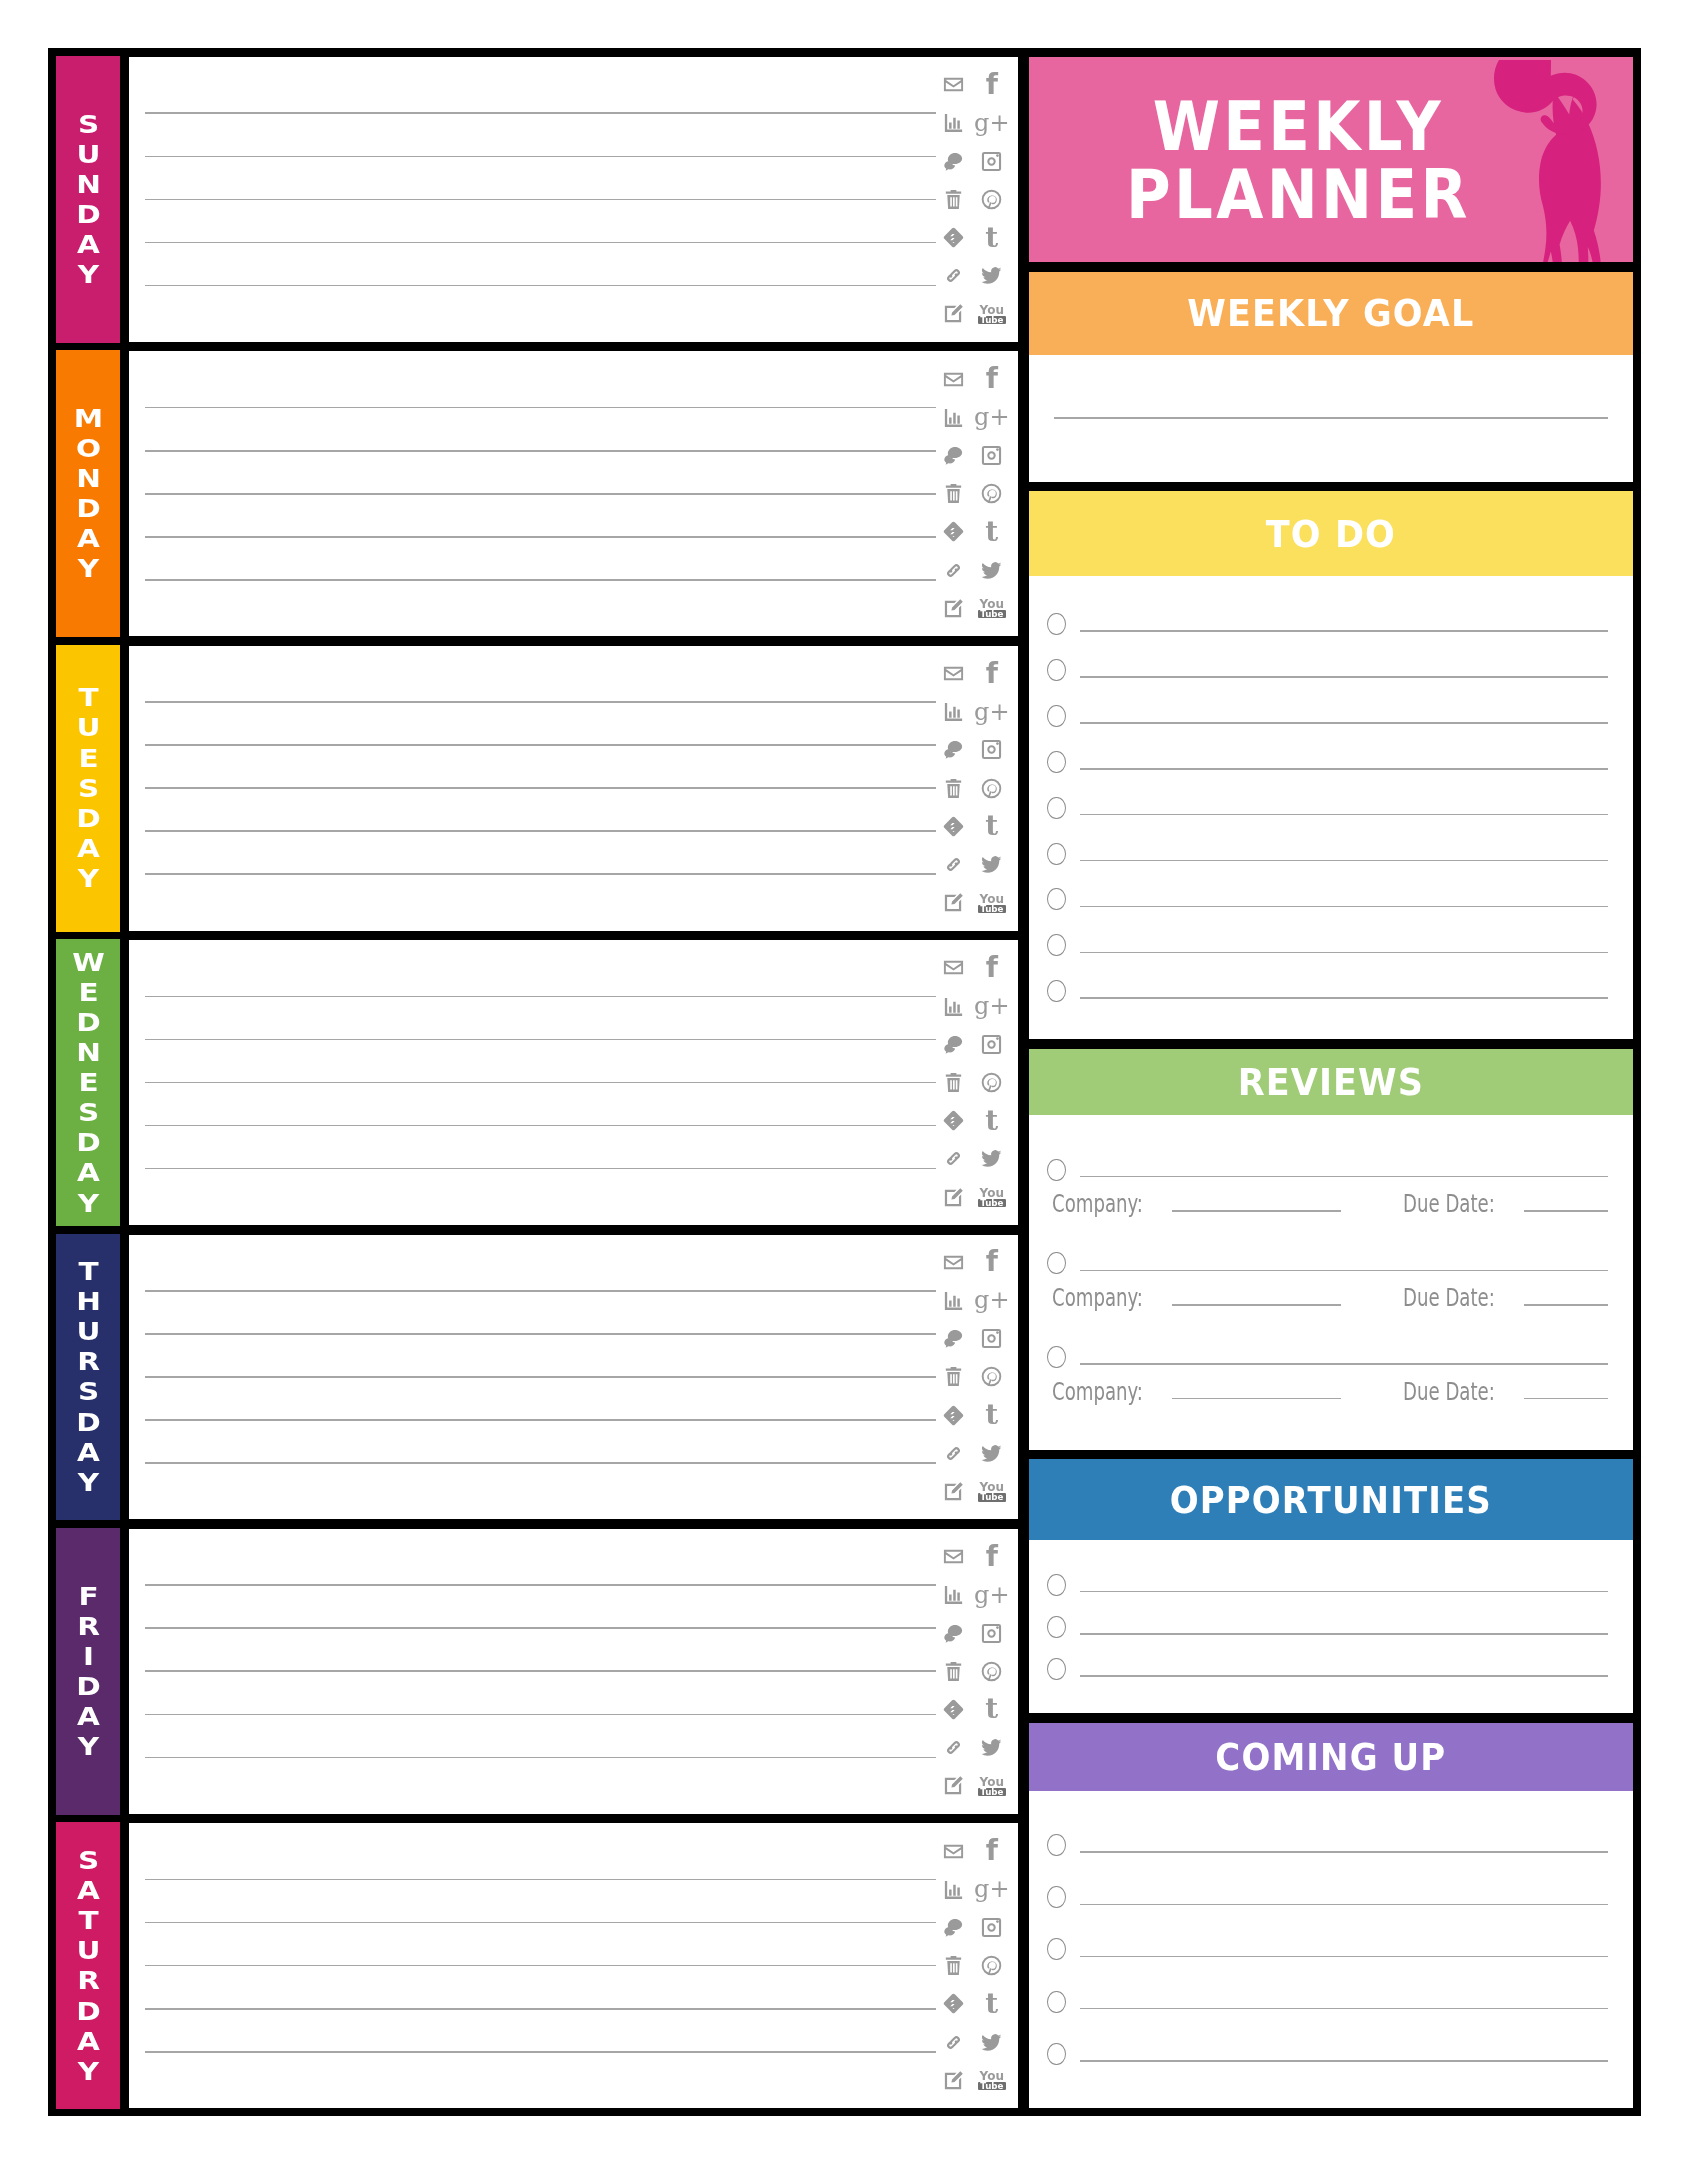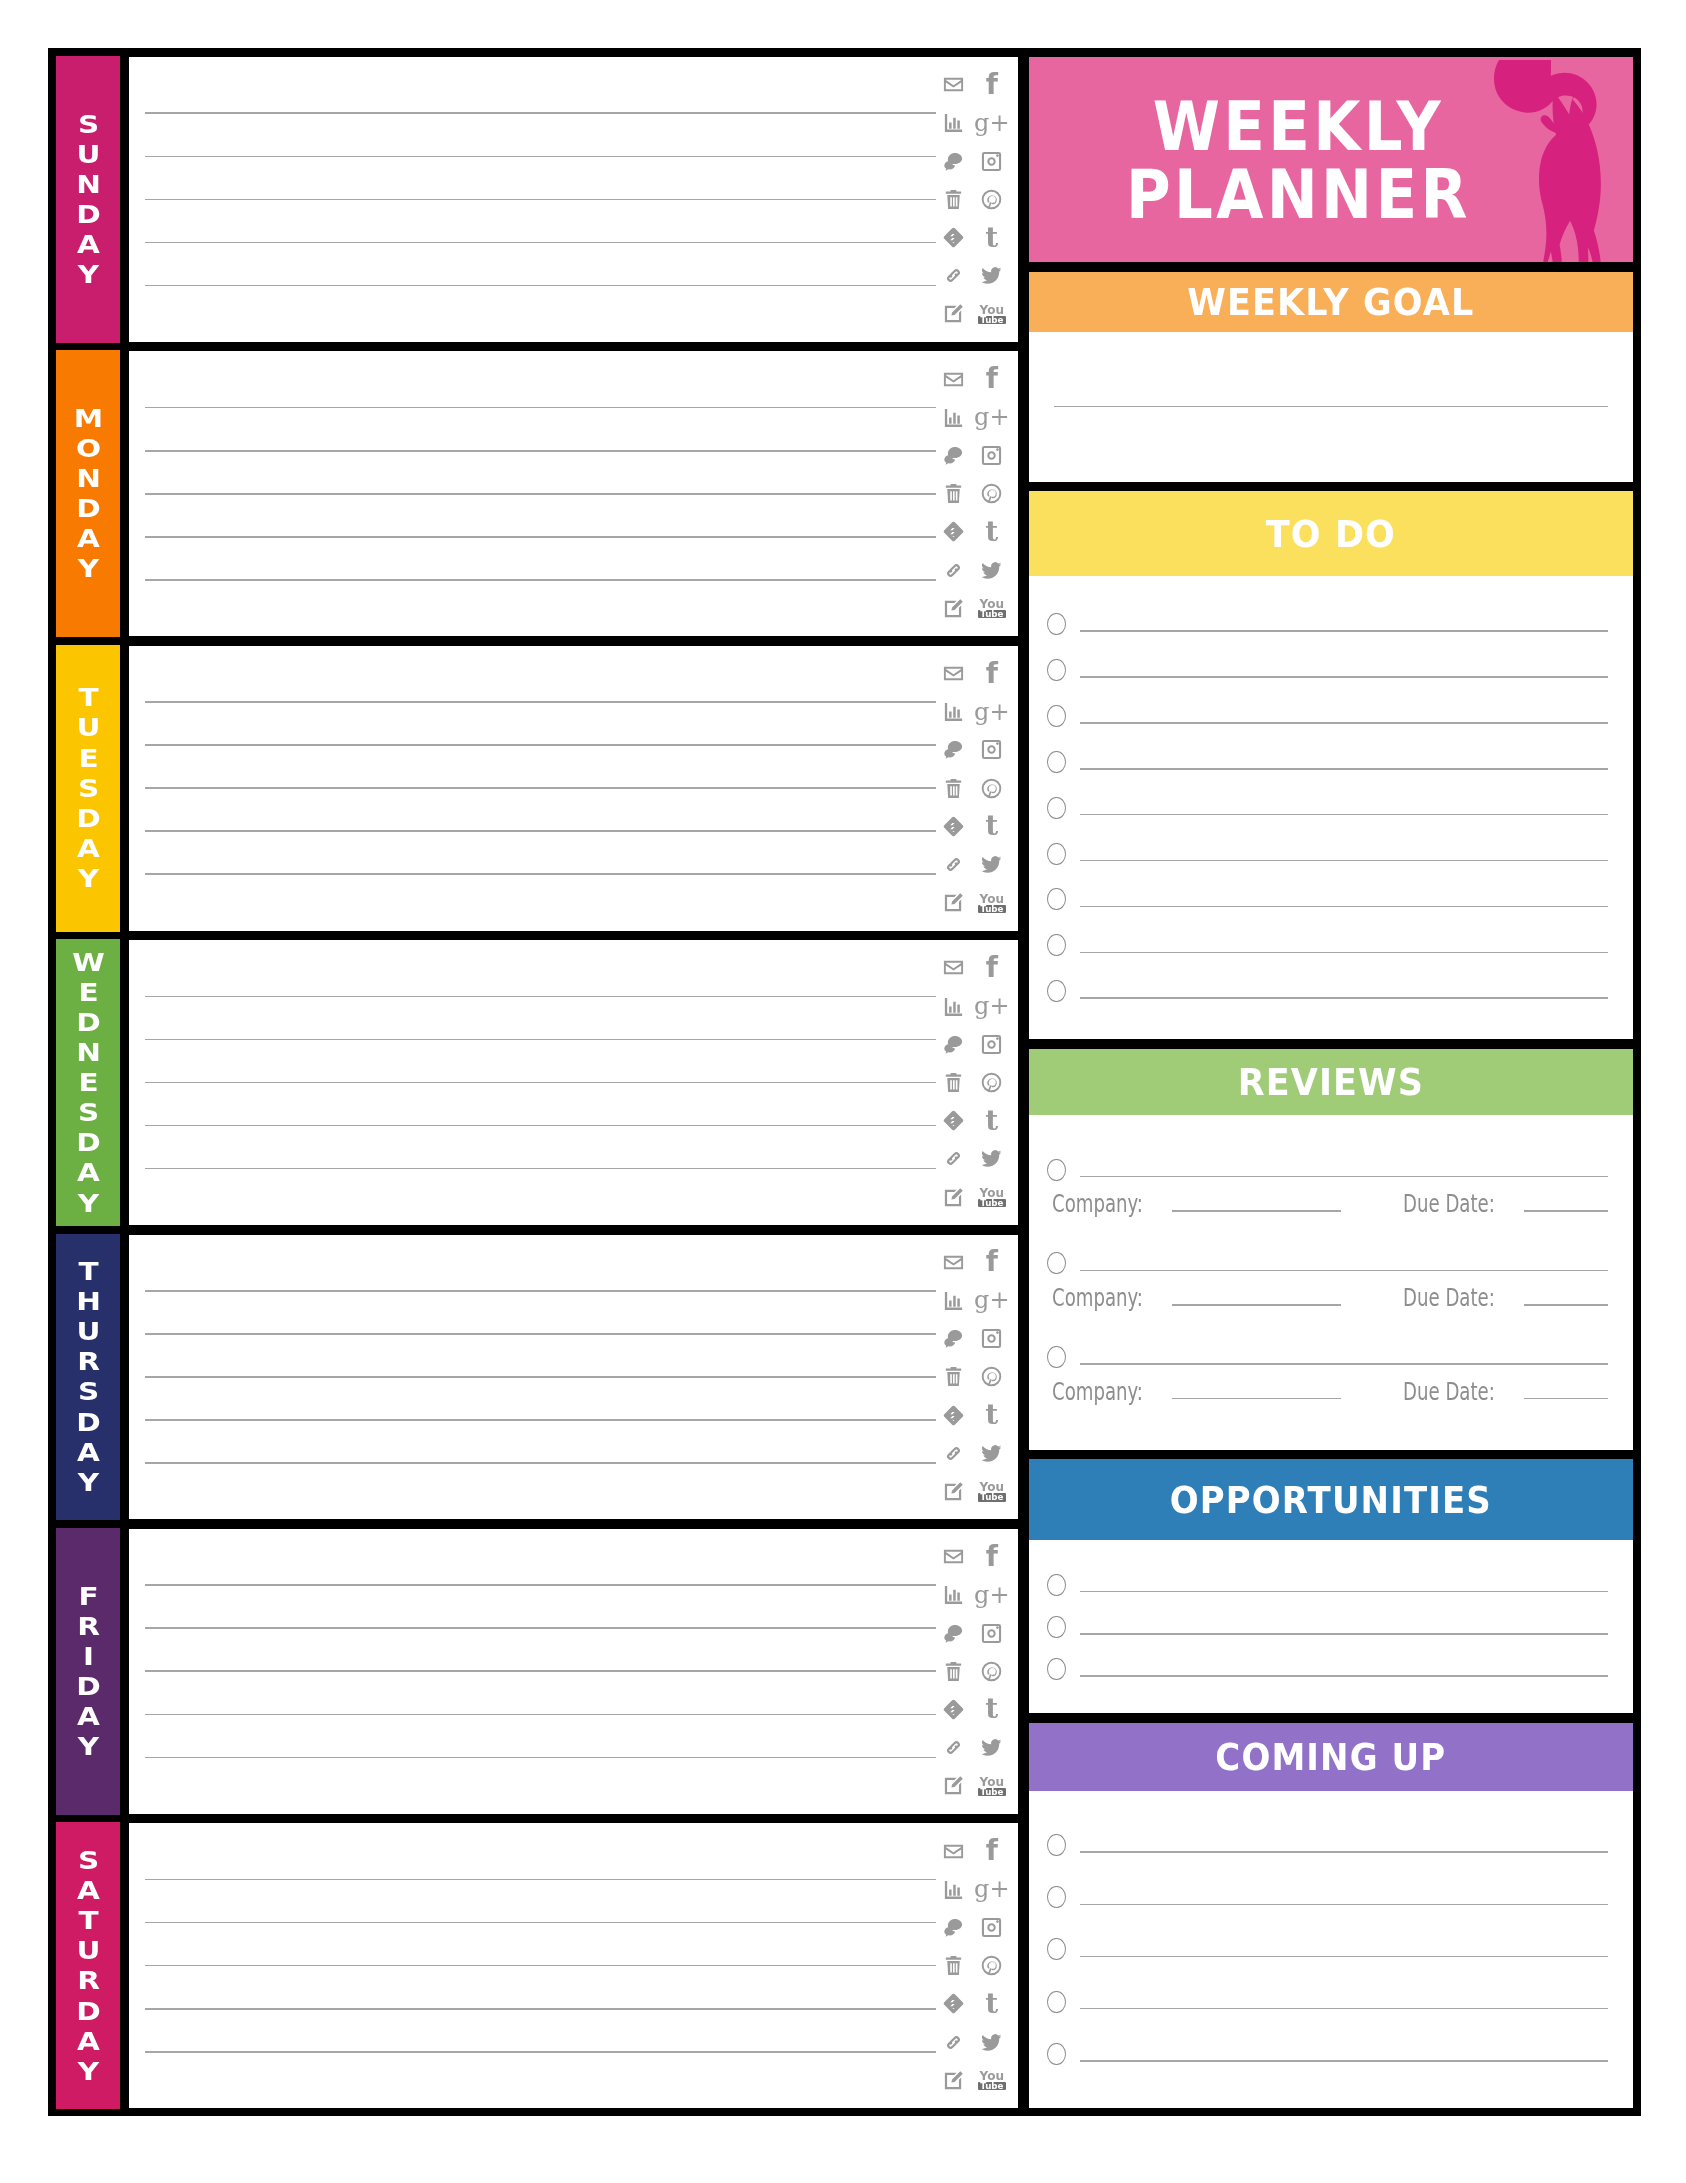--- a/index.html
+++ b/index.html
@@ -194,21 +194,21 @@
     position: absolute;
     right: 7.6px;
     top: 3.3px;
     width: 180px;
     height: 202px;
     z-index: 1;
   }
 
   
   #goal-block { flex: 0 0 212px; }
-  #goal-band { height: 60px; }
+  #goal-band { height: 83px; }
   #goal-band .band-text { font-size: 35px; }
   #goal-body {
     flex: 1 1 auto;
     display: flex;
     align-items: center;
     padding: 0 25px;
   }
   #goal-line { width: 100%; height: 1.6px; background: #a6a6a6; }
 
   

